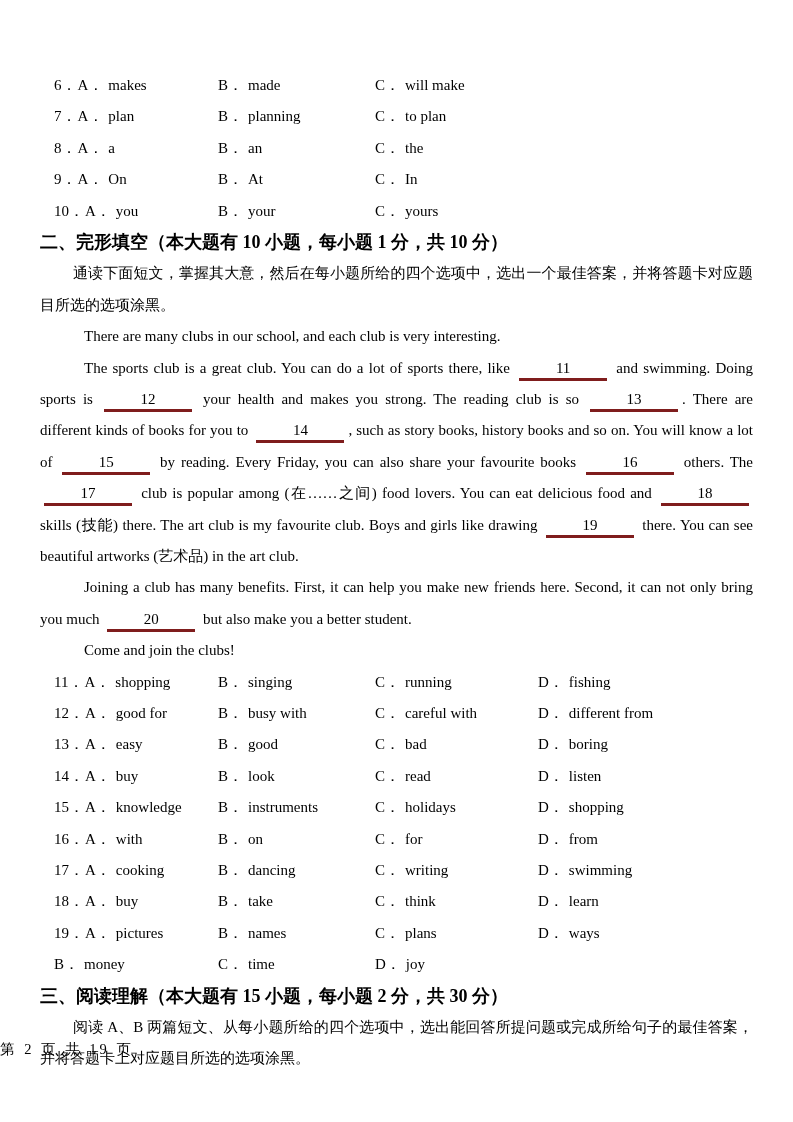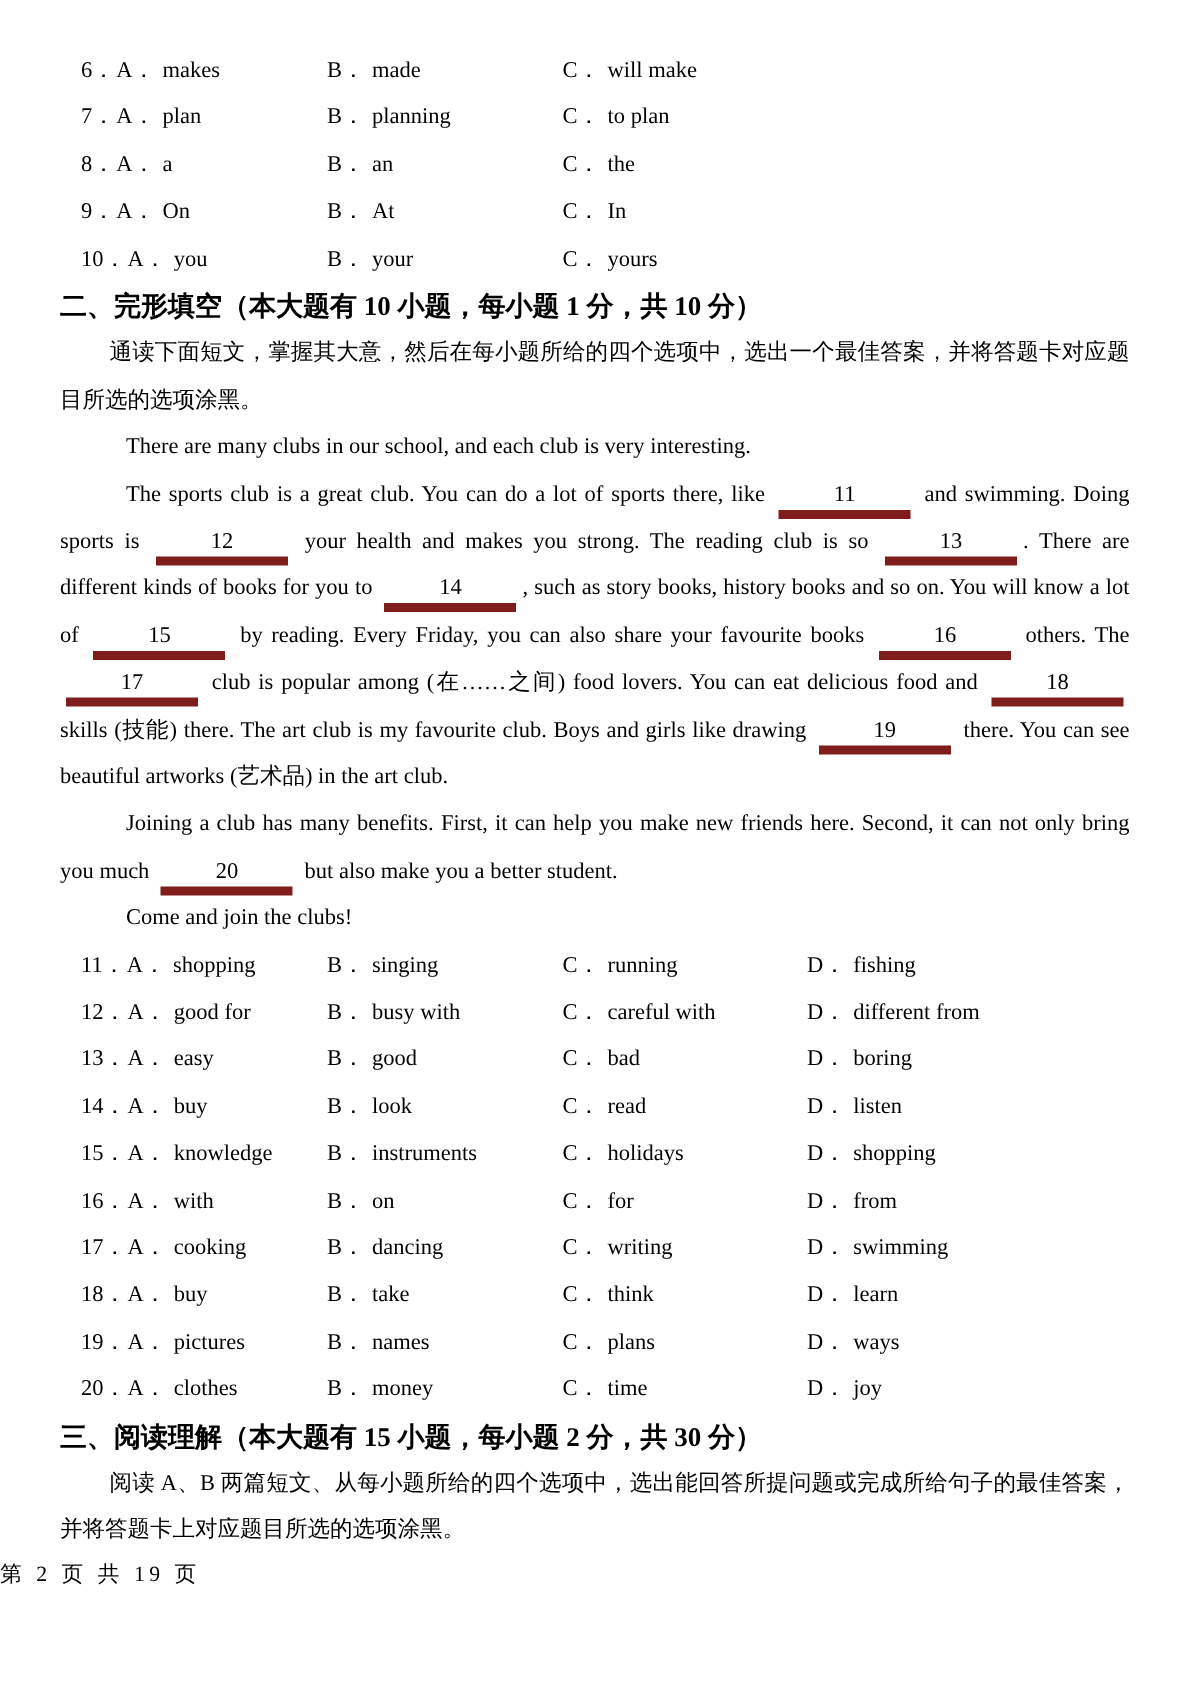--- a/index.html
+++ b/index.html
@@ -7,21 +7,21 @@
     width: 793px;
     height: 1122px;
     background: #ffffff;
     color: #000000;
     font-family: "Liberation Serif", "DejaVu Serif", serif;
     font-size: 15px;
     position: relative;
     overflow: hidden;
   }
   .page {
-    padding: 32px 40px 0 40px;
+    padding: 70px 40px 0 40px;
   }
   
   .qblock { }
   .qrow {
     display: grid;
     grid-template-columns: 164px 157px 163px 1fr;
     padding-left: 14px;
     height: 31.4px;
   }
   .qrow > div {
@@ -48,21 +48,21 @@
   
   .para {
     margin: 0;
     line-height: 31.4px;
     text-align: justify;
     text-indent: 44px;
   }
   .blank {
     display: inline-block;
     min-width: 88px;
-    border-bottom: 6px solid #7f1d1d;
+    border-bottom: 3px solid #7f1d1d;
     text-align: center;
     line-height: 17px;
     height: 18px;
     margin: 0 4px;
     text-indent: 0;
     vertical-align: baseline;
   }
   .footer {
     position: absolute;
     left: 0;
@@ -171,21 +171,20 @@
         <div><span class="qletter">C．</span><span>think</span></div>
         <div><span class="qletter">D．</span><span>learn</span></div>
       </div>
       <div class="qrow">
         <div><span class="qnum">19．</span><span class="qletter">A．</span><span>pictures</span></div>
         <div><span class="qletter">B．</span><span>names</span></div>
         <div><span class="qletter">C．</span><span>plans</span></div>
         <div><span class="qletter">D．</span><span>ways</span></div>
       </div>
       <div class="qrow">
-        <div><span class="qnum">20．</span><span class="qletter">A．</span><span>clothes</span></div>
         <div><span class="qletter">B．</span><span>money</span></div>
         <div><span class="qletter">C．</span><span>time</span></div>
         <div><span class="qletter">D．</span><span>joy</span></div>
       </div>
     </div>
 
   <h2 class="sec-heading">三、阅读理解（本大题有 15 小题，每小题 2 分，共 30 分）</h2>
 
   <p class="instr">阅读 A、B 两篇短文、从每小题所给的四个选项中，选出能回答所提问题或完成所给句子的最佳答案，并将答题卡上对应题目所选的选项涂黑。</p>
 

